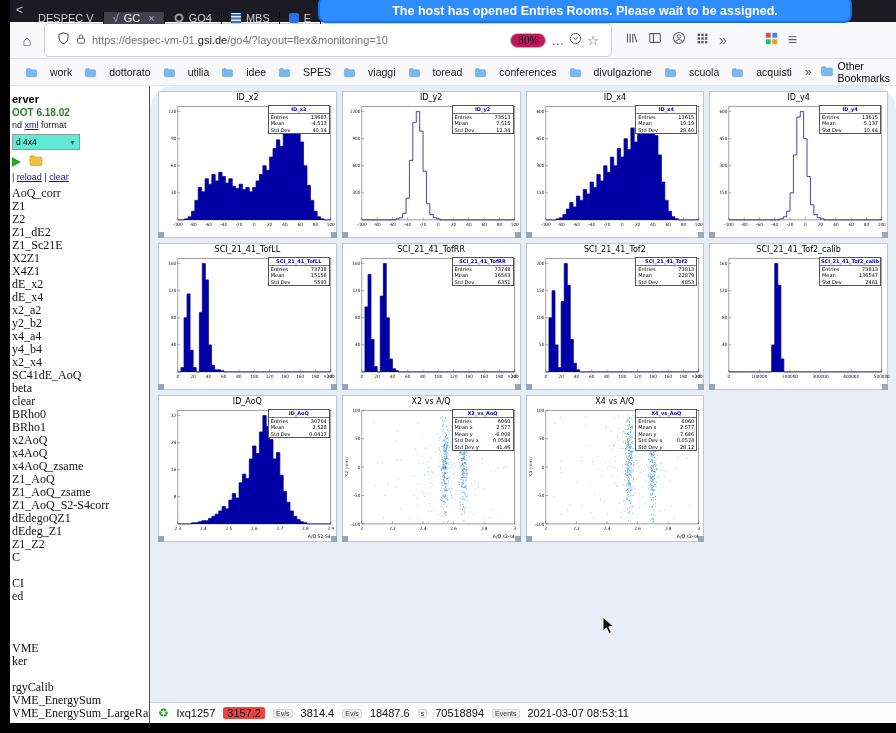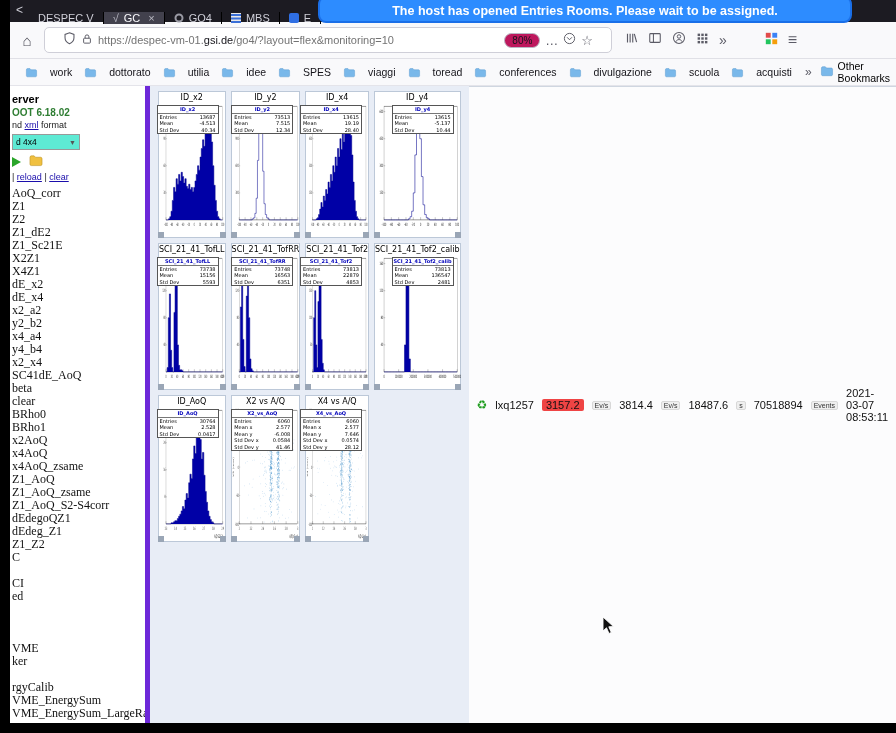--- a/index.html
+++ b/index.html
@@ -18,57 +18,57 @@
   .tab-close{margin-left:3px;color:#b9b9c2;font-size:11px;}
   
   .banner{position:absolute;left:308px;top:-4px;width:534px;height:27px;background:#2d8cff;
           border:2px solid #1a6fe8;border-radius:8px;z-index:60;display:flex;align-items:flex-end;
           justify-content:center;box-sizing:border-box;cursor:pointer;}
   .banner span{color:#fff;font-size:12.5px;font-weight:bold;padding-bottom:3px;white-space:nowrap;}
   
   .navbar{height:36px;background:#f9f9fb;border-bottom:1px solid #e0e0e6;display:flex;
           align-items:center;flex:0 0 36px;padding:0 6px;gap:6px;}
   .nav-ic{color:#4a4a55;font-size:15px;width:22px;text-align:center;cursor:pointer;flex:0 0 auto;}
-  .urlbar{flex:0 0 568px;height:26px;background:#fff;border:1px solid #cfcfd8;border-radius:5px;
-          display:flex;align-items:center;padding:0 18px;gap:5px;box-sizing:border-box;cursor:text;}
+  .urlbar{flex:0 0 568px;height:34px;background:#fff;border:1px solid #cfcfd8;border-radius:5px;
+          display:flex;align-items:center;padding:0 12px;gap:5px;box-sizing:border-box;cursor:text;}
   .urlbar svg{flex:0 0 auto;}
   .url{font-size:11px;white-space:nowrap;overflow:hidden;flex:1;}
   .url .dim{color:#737373;}
   .url .dom{color:#15141a;}
   .zoom-pill{font-size:10px;color:#15141a;border:1px solid #b9b9c4;border-radius:9px;
              padding:1px 7px;background:#be185d;cursor:pointer;}
   .page-ic{color:#5b5b66;font-size:13px;cursor:pointer;}
   .nav-right{display:flex;align-items:center;gap:10px;margin-left:6px;}
   .nav-right .glyph{color:#5b5b66;font-size:14px;cursor:pointer;}
   
   .bmbar{height:26px;background:#f9f9fb;border-bottom:1px solid #e4e4ea;display:flex;
          align-items:center;padding:0 10px;flex:0 0 26px;gap:2px;}
   .bm{display:flex;align-items:center;gap:12px;font-size:10.5px;color:#15141a;padding:2px 5px;
       border-radius:3px;cursor:pointer;white-space:nowrap;}
   .bm-overflow{color:#5b5b66;font-size:12px;padding:0 6px;cursor:pointer;}
   .bm-other{margin-left:auto;display:flex;align-items:center;gap:4px;font-size:10.5px;cursor:pointer;}
   
   .content{flex:1;display:flex;min-height:0;}
-  .sidebar{flex:0 0 140px;background:#fff;border-right:5px solid #6d28d9;overflow:hidden;
+  .sidebar{flex:0 0 140px;background:#fff;border-right:1px solid #6d28d9;overflow:hidden;
            padding:6px 0 0 2px;box-sizing:border-box;}
   .sb-title{font-size:11px;font-weight:bold;color:#000;line-height:14px;}
   .sb-version{font-size:10px;font-weight:bold;color:#2e7d32;line-height:13px;}
   .sb-format{font-size:9px;color:#222;line-height:12px;}
   .sb-format a{color:#1a0dab;text-decoration:underline;cursor:pointer;}
   .sb-select{width:60px;height:14px;border:1px solid #999;background:#5eead4;font-size:8.5px;
              display:flex;align-items:center;justify-content:space-between;padding:0 3px;
              margin:3px 0;cursor:pointer;}
   .sb-toolrow{display:flex;align-items:center;gap:7px;height:17px;margin:1px 0;}
   .sb-play{width:0;height:0;border-left:9px solid #2aa52a;border-top:5.5px solid transparent;
            border-bottom:5.5px solid transparent;cursor:pointer;}
   .sb-links{font-size:9px;color:#222;line-height:13px;}
   .sb-links a{color:#1a0dab;text-decoration:underline;cursor:pointer;}
   .tree{margin-top:3px;}
   .tree-item{font-size:12px;color:#111;line-height:13px;height:13px;white-space:nowrap;cursor:pointer;font-family:Liberation Serif, serif;}
-  .main{flex:1;display:flex;flex-direction:row;background:#e8edf6;min-width:0;}
+  .main{flex:1;display:flex;flex-direction:column;background:#e8edf6;min-width:0;border-radius:24px;}
   .plot-grid{flex:1;display:grid;grid-template-columns:repeat(4,1fr);grid-auto-rows:147px;
              gap:5px;padding:5px 8px;align-content:start;min-height:0;}
   .panel{position:relative;background:#fff;border:1px solid #bcc8d8;box-sizing:border-box;cursor:crosshair;}
   .ptitle{font-size:8px;text-align:center;height:11px;line-height:11px;color:#000;
           font-family:"DejaVu Sans",sans-serif;}
   .pplot{width:100%;height:calc(100% - 12px);display:block;overflow:visible;
          font-family:"DejaVu Sans",sans-serif;}
   .statbox{position:absolute;top:13px;right:6px;width:60px;background:#fff;border:1px solid #555;
            font-size:5px;line-height:6.5px;font-family:"DejaVu Sans",sans-serif;z-index:5;cursor:move;}
   .sb-name{color:#0000bb;text-align:center;border-bottom:1px solid #777;font-weight:bold;}

